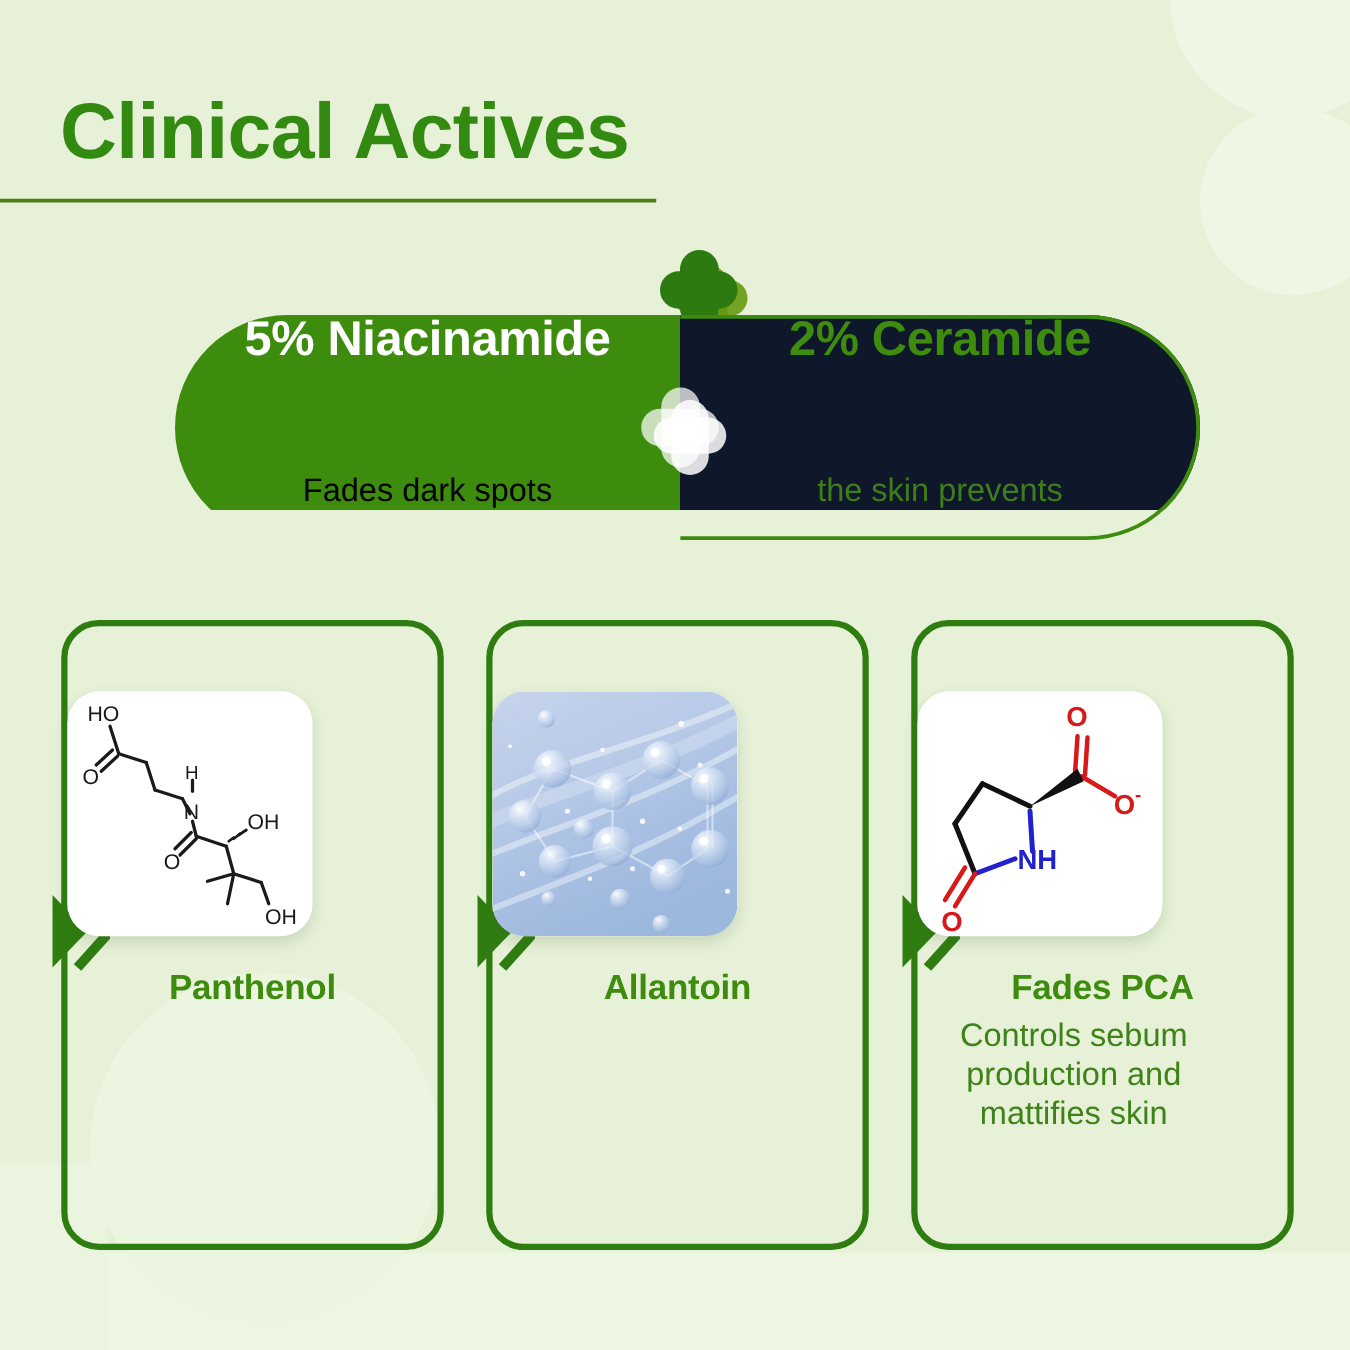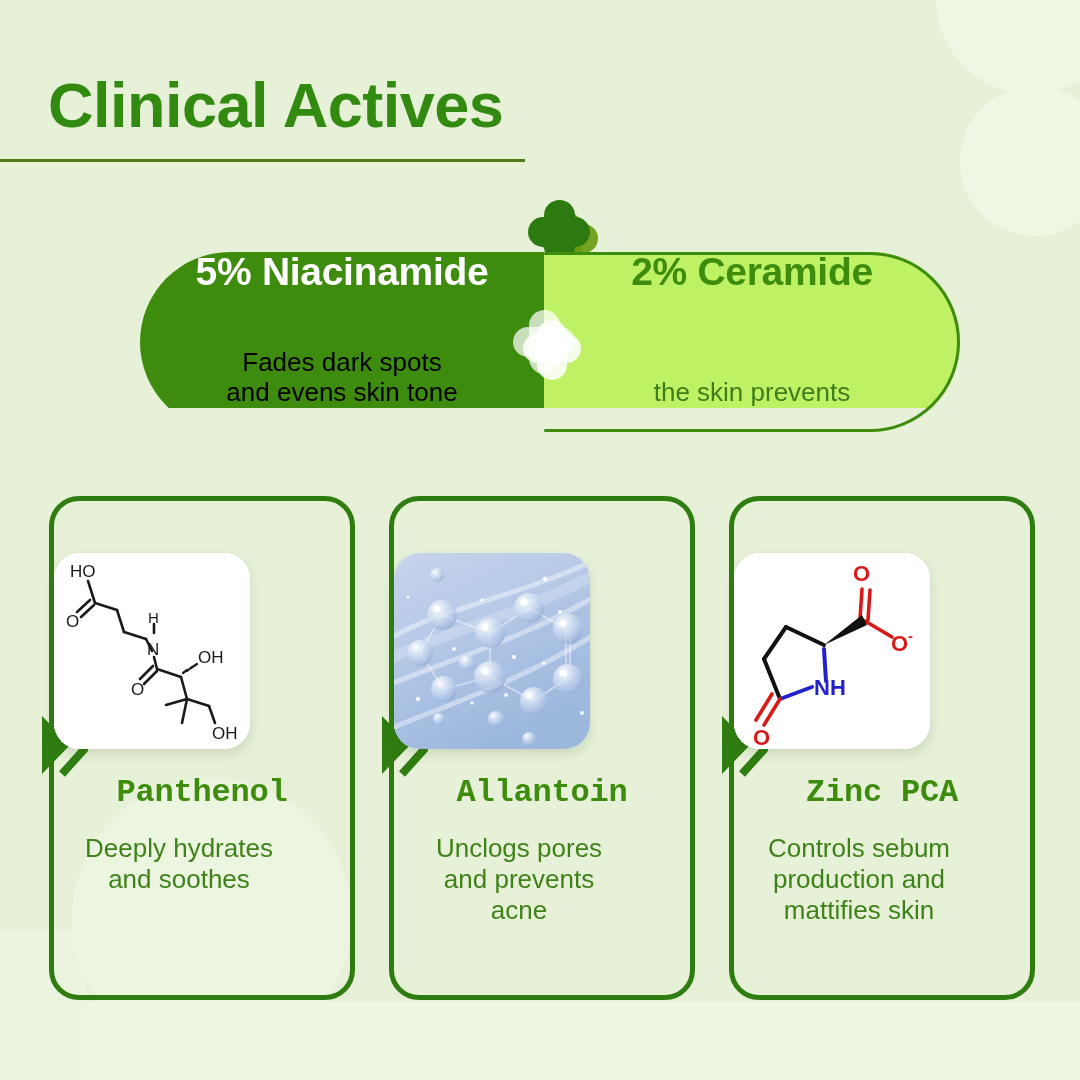--- a/index.html
+++ b/index.html
@@ -56,21 +56,21 @@
   }
   .pill-half{
     position:absolute;top:0;height:156px;
     display:flex;flex-direction:column;align-items:center;justify-content:space-between;
     box-sizing:border-box;
   }
   .pill-left{
     left:0;width:404px;background:#3d8c0e;
   }
   .pill-right{
-    left:404px;width:416px;background:#bef264;
+    left:404px;width:416px;background:#0f172a;
   }
   .pill-outline{
     position:absolute;left:140px;top:252px;width:820px;height:180px;
     border-radius:92px;border:3px solid #3d8c0e;box-sizing:border-box;
     pointer-events:none;
     clip-path:polygon(49.3% 0,100% 0,100% 100%,49.3% 100%);
   }
   .pill-name{
     font-size:39px;font-weight:700;line-height:1.05;margin:0 0 6px 0;
     letter-spacing:-0.3px;
@@ -105,22 +105,22 @@
   .thumb{
     width:196px;height:196px;margin-top:52px;
     border-radius:26px;background:#ffffff;
     box-shadow:0 5px 11px rgba(60,90,30,.16);
     overflow:hidden;position:relative;
     display:block;
   }
   .thumb svg{display:block;width:196px;height:196px;}
 
   .card-title{
-    margin:26px 0 16px 0;font-size:32px;font-weight:700;color:#3d8c0e;
-    letter-spacing:-0.2px;line-height:1.1;text-align:center;font-family:Liberation Mono, monospace;
+    margin:26px 0 0 0;font-size:28px;font-weight:700;color:#3d8c0e;
+    letter-spacing:-0.2px;line-height:1.1;text-align:center;
   }
   .card-desc{
     margin:7px 0 0 0;font-size:26px;font-weight:400;color:#3f8219;
     line-height:1.19;text-align:center;max-width:250px;
   }
 
   
   .arrow{position:absolute;width:48px;height:70px;}
   .arrow-1{left:40px;top:214px;}
   .arrow-2{left:380px;top:214px;}
@@ -147,21 +147,20 @@
       <div class="bar vtop"></div>
       <div class="bar htop"></div>
     </div>
   </div>
 
   <div class="pill">
     <div class="pill-half pill-left">
       <p class="pill-name">5% Niacinamide</p>
       <p class="pill-desc">
         <span>Fades dark spots</span><br>
-        <span>and evens skin tone</span>
       </p>
     </div>
     <div class="pill-half pill-right">
       <p class="pill-name">2% Ceramide</p>
       <p class="pill-desc">
         <br>
         <span>the skin prevents</span>
       </p>
     </div>
   </div>
@@ -226,22 +225,20 @@
             <text x="12" y="74">O</text>
             <text x="93" y="102" font-size="17">N</text>
             <text x="94" y="70" font-size="15">H</text>
             <text x="77" y="142">O</text>
             <text x="144" y="110">OH</text>
             <text x="158" y="186">OH</text>
           </g>
         </svg>
       </div>
       <p class="card-title">Panthenol</p>
-      <p class="card-desc" style="white-space:pre-line">Deeply hydrates
-and soothes</p>
     </div>
 
     <div class="arrow arrow-2">
       <svg viewBox="0 0 48 70" width="48" height="70">
         <path d="M2 6 L30 35 L2 64 Z" fill="#2f7d11"></path>
         <path d="M22 6 L48 35 L22 64" fill="none" stroke="#2f7d11" stroke-width="8" stroke-linejoin="miter"></path>
       </svg>
     </div>
 
     <div class="card card-2">
@@ -322,23 +319,20 @@
             <circle cx="91" cy="74" r="3.6"></circle>
             <circle cx="130" cy="49" r="3.6"></circle>
             <circle cx="91" cy="118" r="3.8"></circle>
             <circle cx="169" cy="70" r="3.6"></circle>
             <circle cx="169" cy="120" r="3.6"></circle>
             <circle cx="135" cy="142" r="3.4"></circle>
           </g>
         </svg>
       </div>
       <p class="card-title">Allantoin</p>
-      <p class="card-desc" style="white-space:pre-line">Unclogs pores
-and prevents
-acne</p>
     </div>
 
     <div class="arrow arrow-3">
       <svg viewBox="0 0 48 70" width="48" height="70">
         <path d="M2 6 L30 35 L2 64 Z" fill="#2f7d11"></path>
         <path d="M22 6 L48 35 L22 64" fill="none" stroke="#2f7d11" stroke-width="8" stroke-linejoin="miter"></path>
       </svg>
     </div>
 
     <div class="card card-3">
@@ -374,20 +368,20 @@
           <path d="M90 92 L128 62 L133 72 Z" fill="#111111"></path>
           <g fill="#d81919" font-family="'Liberation Sans', sans-serif" font-size="22" font-weight="700">
             <text x="119" y="28">O</text>
             <text x="157" y="98">O</text>
             <text x="19" y="192">O</text>
           </g>
           <text x="174" y="88" fill="#d81919" font-family="'Liberation Sans', sans-serif" font-size="15" font-weight="700">-</text>
           <text x="80" y="142" fill="#2222cc" font-family="'Liberation Sans', sans-serif" font-size="22" font-weight="700">NH</text>
         </svg>
       </div>
-      <p class="card-title">Zinc PCA</p>
+      <p class="card-title">Fades PCA</p>
       <p class="card-desc" style="white-space:pre-line">Controls sebum
 production and
 mattifies skin</p>
     </div>
 
   </div>
 </div>
 
 </body></html>

